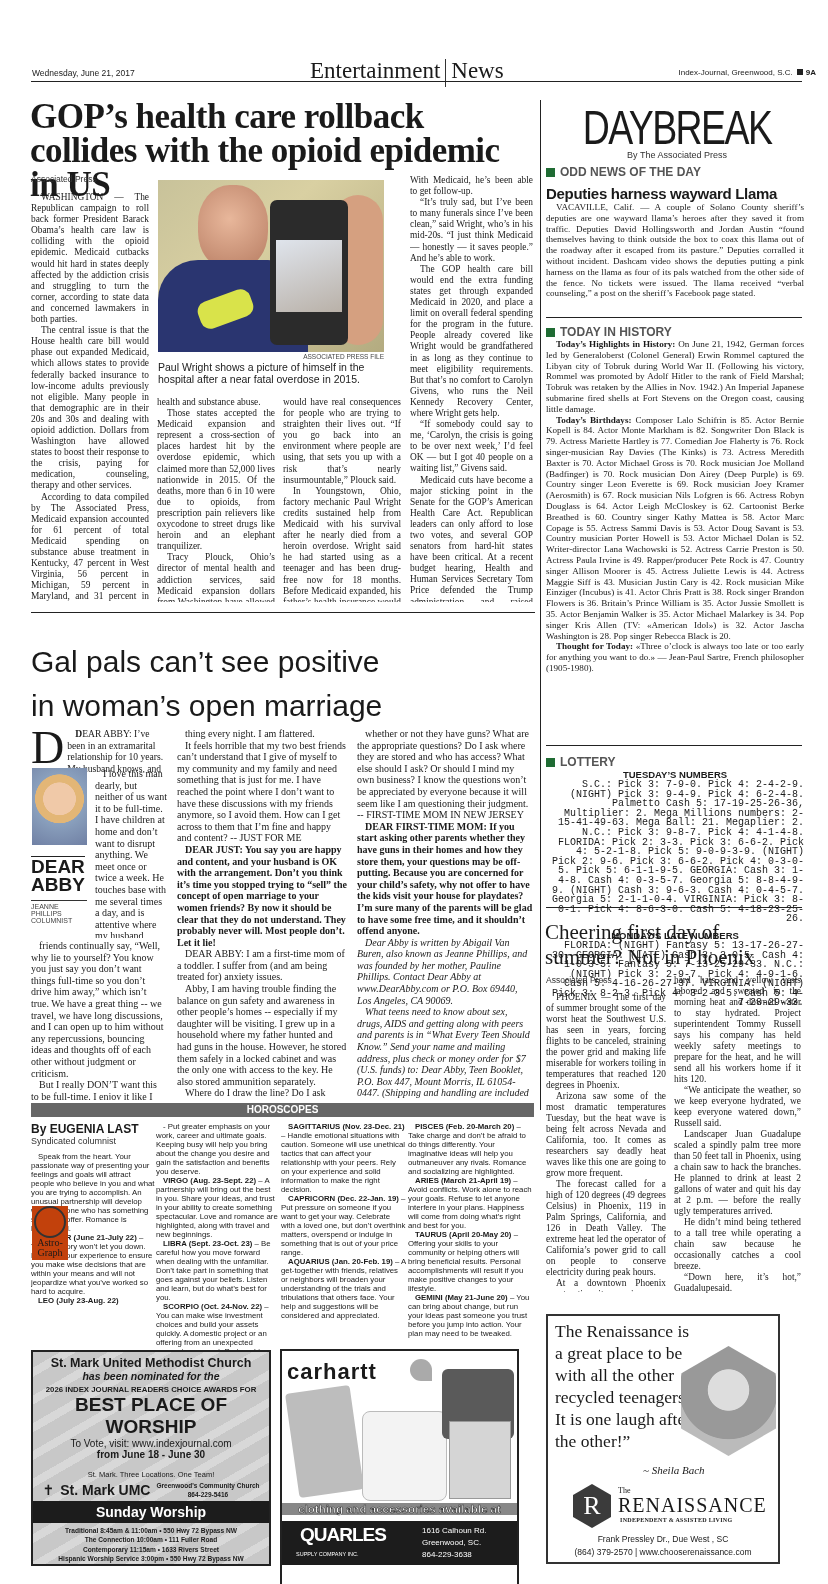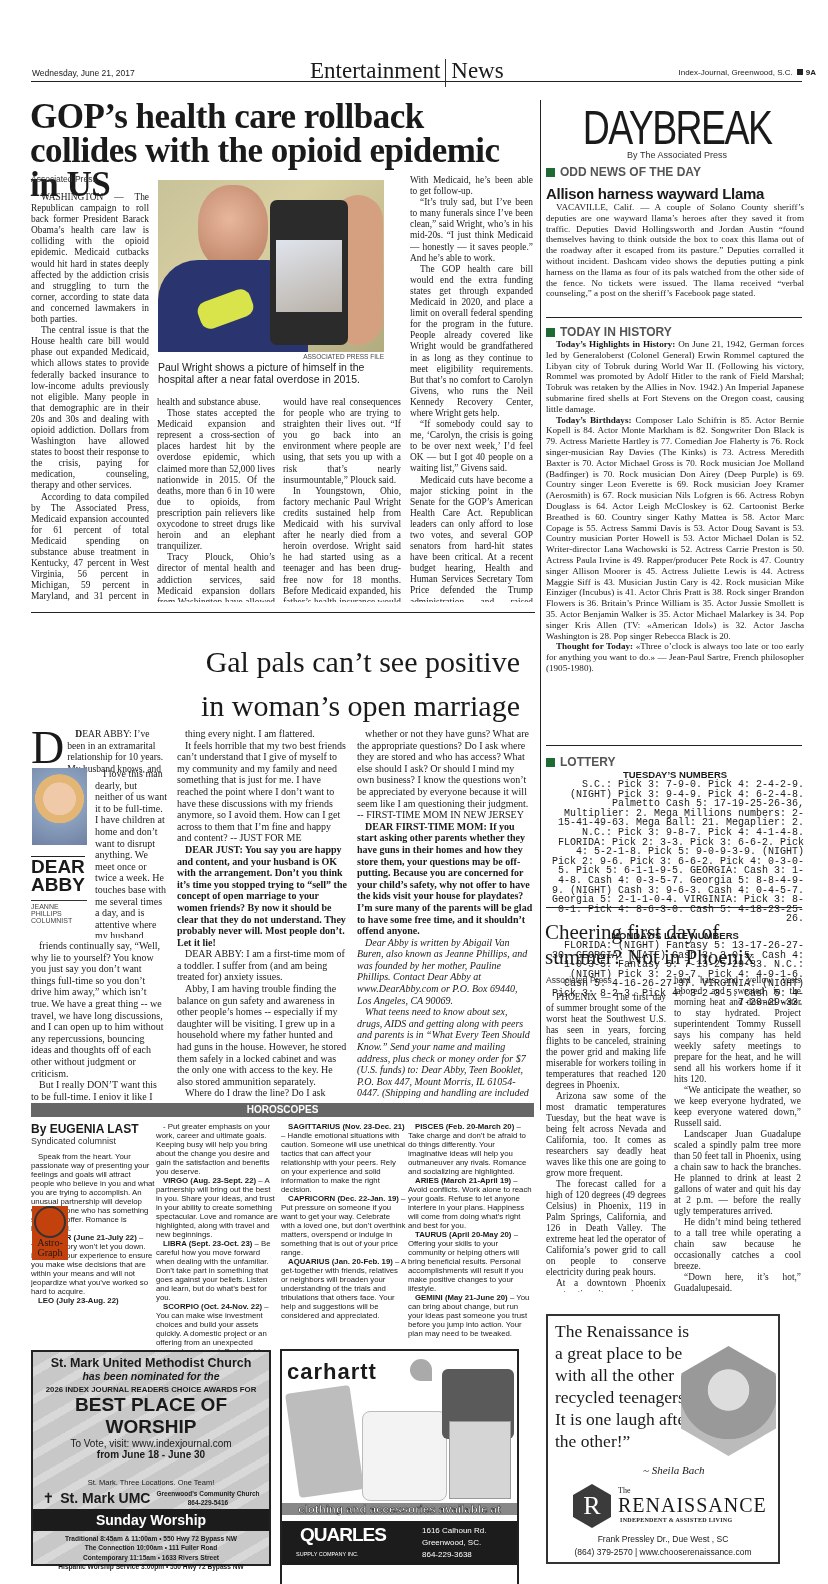--- a/index.html
+++ b/index.html
@@ -26,21 +26,21 @@
 .photo .hand{position:absolute;left:175px;top:15px;width:50px;height:150px;background:#d5a080;border-radius:25px}
 .credit{font-family:"Liberation Sans",sans-serif;font-size:6.5px;color:#444;text-align:right}
 .caption{font-family:"Liberation Sans",sans-serif;font-size:10.5px;line-height:12px;color:#222}
 .daybreak{left:552px;top:100px;width:250px;text-align:center;font-family:"Liberation Sans",sans-serif;font-size:48px;letter-spacing:-2px;font-weight:normal;transform:scaleX(0.78);transform-origin:center top}
 .section-h{font-family:"Liberation Sans",sans-serif;font-weight:bold;color:#555;font-size:12px;display:flex;align-items:center;gap:5px}
 .section-h .gsq{width:9px;height:9px;background:#1f6b33;display:inline-block}
 .sub-h{font-family:"Liberation Sans",sans-serif;font-weight:bold;font-size:15px;letter-spacing:-0.3px}
 .side p{font-size:9.1px;line-height:10.8px}
 .lotto{font-family:Liberation Mono, monospace;font-size:10px;line-height:9.6px;text-align:right;text-indent:0}
 .lotto-h{font-family:"Liberation Sans",sans-serif;font-weight:bold;font-size:9.5px;text-align:center}
-.gal{left:40px;top:640px;width:480px;text-align:right;font-size:30px;line-height:44px;font-family:Liberation Serif, serif}
+.gal{left:31px;top:640px;width:480px;text-align:left;font-size:30px;line-height:44px;font-family:Liberation Sans, sans-serif}
 .abby p{font-size:10px;line-height:11.6px;text-align:left;text-indent:8px}
 .dropcap{font-size:46px;line-height:40px;float:left;margin-right:3px}
 .abby-photo{left:32px;top:768px;width:55px;height:77px;background:radial-gradient(circle at 50% 40%,#f0c9a8 0 30%,#e3b676 31% 45%,#8aa0bd 46%,#7080a4 100%)}
 .abby-name{font-family:"Liberation Sans",sans-serif;font-weight:bold;font-size:19px;line-height:18px}
 .abby-sub{font-family:"Liberation Sans",sans-serif;font-size:7px;color:#444}
 .horo-bar{left:31px;top:1103px;width:503px;height:14px;background:#666;color:#fff;font-family:"Liberation Sans",sans-serif;font-weight:bold;font-size:10px;text-align:center;line-height:14px}
 .horo p{font-family:"Liberation Sans",sans-serif;font-size:7.8px;line-height:9px;text-align:left;text-indent:7px}
 .horo b{font-weight:bold}
 .astro{left:32px;top:1206px;width:36px;height:54px;text-align:center}
 .astro .circ{width:32px;height:32px;border:2px solid #333;border-radius:50%;margin:0 auto}
@@ -101,21 +101,21 @@
 </div>
 
 <div class="abs daybreak">DAYBREAK</div>
 <div class="abs sans" style="left:552px;top:150px;width:250px;text-align:center;font-size:9px;color:#333">By The Associated Press</div>
 
 <div class="abs side" style="left:546px;top:165px;width:258px">
   <div class="section-h">
       <span class="gsq"></span>
       <span>ODD NEWS OF THE DAY</span>
     </div>
-  <div class="sub-h" style="margin-top:6px">Allison harness wayward Llama</div>
+  <div class="sub-h" style="margin-top:6px">Deputies harness wayward Llama</div>
   <p>VACAVILLE, Calif. — A couple of Solano County sheriff’s deputies are one wayward llama’s heroes after they saved it from traffic. Deputies David Hollingsworth and Jordan Austin “found themselves having to think outside the box to coax this llama out of the roadway after it escaped from its pasture.” Deputies corralled it without incident. Dashcam video shows the deputies putting a pink harness on the llama as four of its pals watched from the other side of the fence. No tickets were issued. The llama received “verbal counseling,” a post on the sheriff’s Facebook page stated.</p>
 </div>
 <div class="rule" style="left:546px;top:317px;width:256px;height:1px"></div>
 
 <div class="col side" style="left:546px;top:325px;width:258px;height:385px">
   <div class="section-h" style="">
       <span class="gsq"></span>
       <span>TODAY IN HISTORY</span>
     </div>
   <p><b>Today’s Highlights in History:</b> <span>On June 21, 1942, German forces led by Generaloberst (Colonel General) Erwin Rommel captured the Libyan city of Tobruk during World War II. (Following his victory, Rommel was promoted by Adolf Hitler to the rank of Field Marshal; Tobruk was retaken by the Allies in Nov. 1942.) An Imperial Japanese submarine fired shells at Fort Stevens on the Oregon coast, causing little damage.</span></p>
@@ -223,21 +223,21 @@
   <p><b>GEMINI (May 21-June 20)</b> <span>– You can bring about change, but run your ideas past someone you trust before you jump into action. Your plan may need to be tweaked.</span></p>
 </div>
 
 <div class="abs ad-church">
   <div style="font-weight:bold;font-size:12.5px;margin-top:4px">St. Mark United Methodist Church</div>
   <div style="font-weight:bold;font-style:italic;font-size:10.5px">has been nominated for the</div>
   <div style="font-weight:bold;font-size:7.8px;margin-top:3px">2026 INDEX JOURNAL READERS CHOICE AWARDS FOR</div>
   <div style="font-weight:bold;font-size:19px;line-height:22px">BEST PLACE OF WORSHIP</div>
   <div style="font-weight:normal;font-size:10px">To Vote, visit: www.indexjournal.com</div>
   <div style="font-weight:bold;font-size:10px">from June 18 - June 30</div>
-  <div style="font-size:7.5px;margin-top:18px">St. Mark. Three Locations. One Team!</div>
+  <div style="font-size:7.5px;margin-top:10px">St. Mark. Three Locations. One Team!</div>
   <div style="display:flex;align-items:center;justify-content:center;gap:6px;margin-top:2px">
     <span style="font-size:14px">✝</span>
     <span style="font-weight:bold;font-size:14px">St. Mark UMC</span>
     <span style="font-weight:bold;font-size:6.5px;line-height:9px"><span>Greenwood's Community Church</span><br><span>864-229-5416</span></span>
   </div>
   <div style="background:#1c1c1c;color:#fff;font-weight:bold;font-size:14px;padding:3px 0;margin-top:2px">Sunday Worship</div>
   <div style="font-weight:bold;font-size:6.6px;line-height:9.3px;margin-top:3px">
     <div>Traditional 8:45am &amp; 11:00am • 550 Hwy 72 Bypass NW</div>
     <div>The Connection 10:00am • 111 Fuller Road</div>
     <div>Contemporary 11:15am • 1633 Rivers Street</div>

